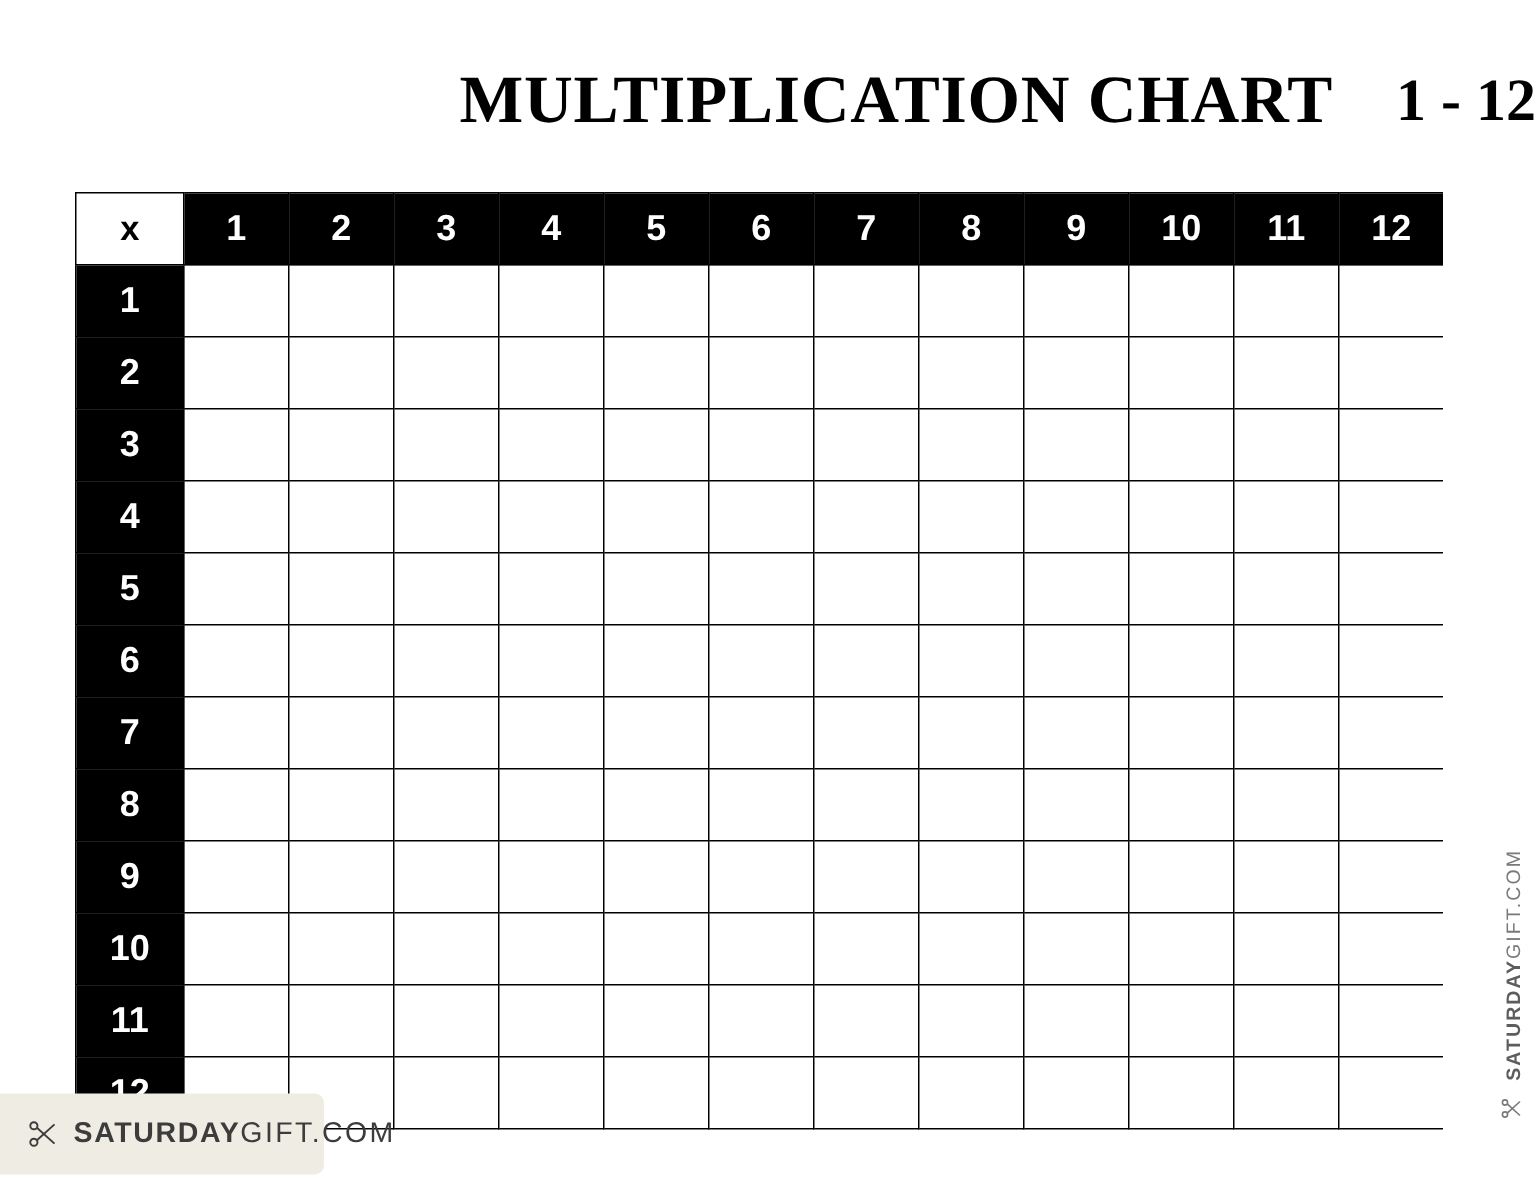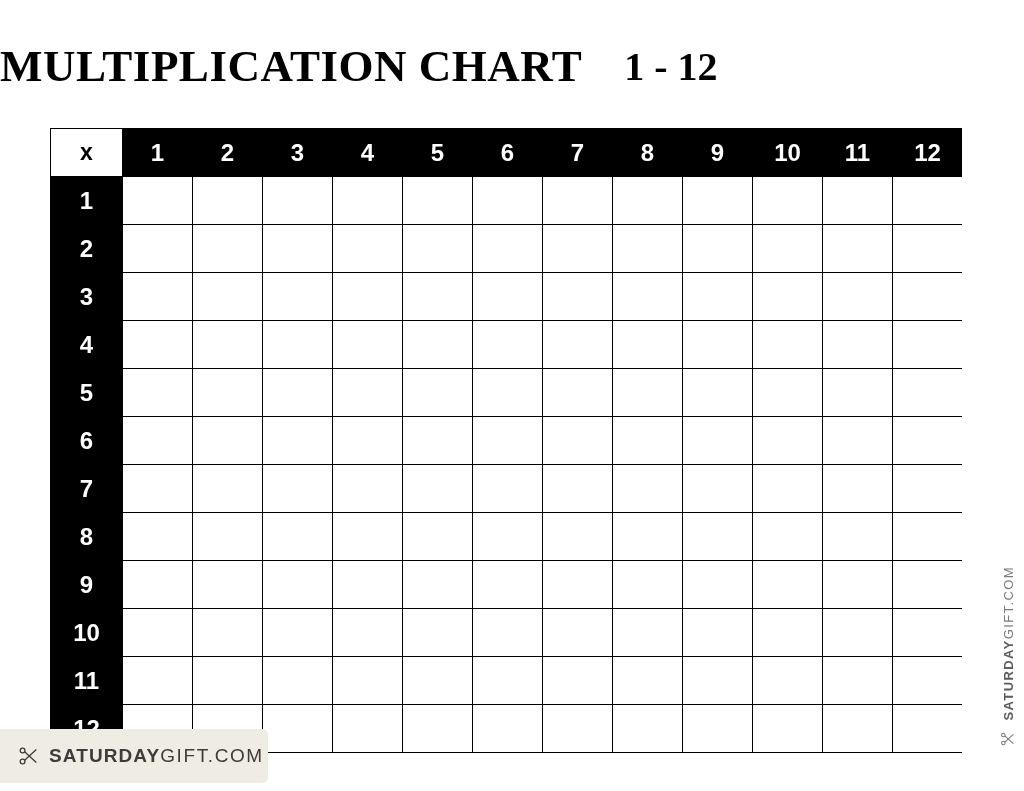--- a/index.html
+++ b/index.html
@@ -21,21 +21,21 @@
     height: 791px;
     background: #ffffff;
   }
 
   
   .title-row {
     position: absolute;
     top: 40px;
     left: 0;
     width: 1024px;
-    text-align: left;
+    text-align: right;
     white-space: nowrap;
   }
   .title-main {
     font-family: "Liberation Serif", serif;
     font-weight: bold;
     font-size: 45px;
     letter-spacing: 0.5px;
     color: #000000;
     display: inline-block;
     vertical-align: middle;
@@ -100,21 +100,21 @@
   }
   td.cell-tint { background: #e2f5f2; }
   td.cell-plain { background: #ffffff; }
   td.cell-diag { background: #dddddd; }
 
   
   .footer-brand {
     position: absolute;
     left: 0;
     bottom: 8px;
-    width: 268px;
+    width: 216px;
     height: 54px;
     background: #efece4;
     border-top-right-radius: 6px;
     border-bottom-right-radius: 6px;
     display: flex;
     align-items: center;
     padding-left: 18px;
     box-sizing: border-box;
   }
   .brand-mark {

